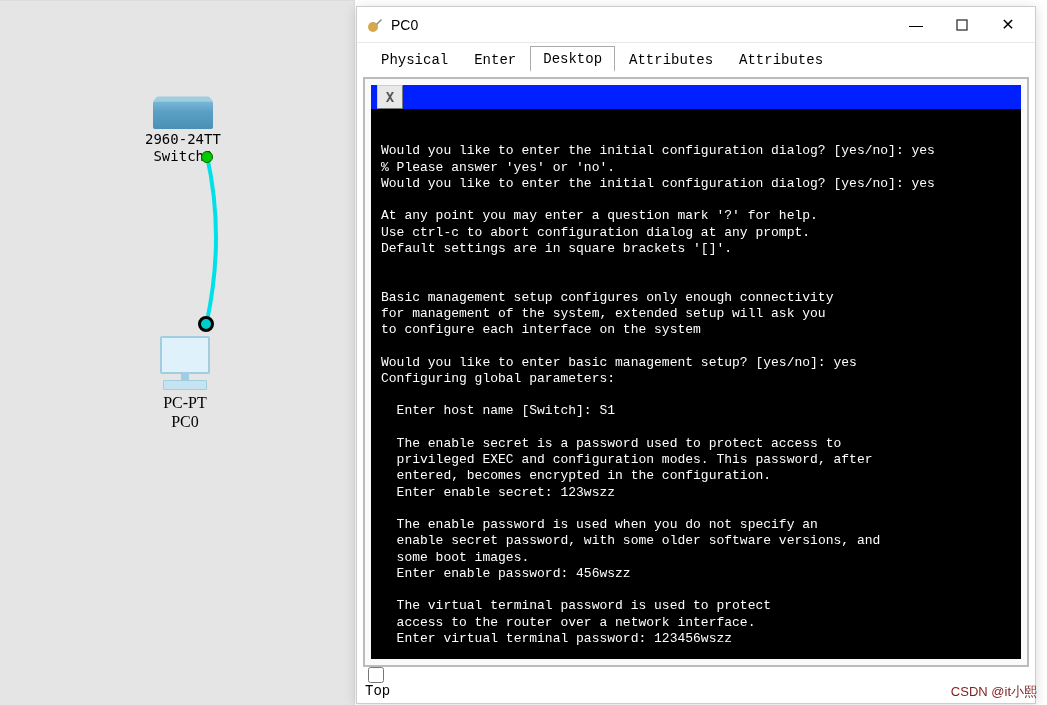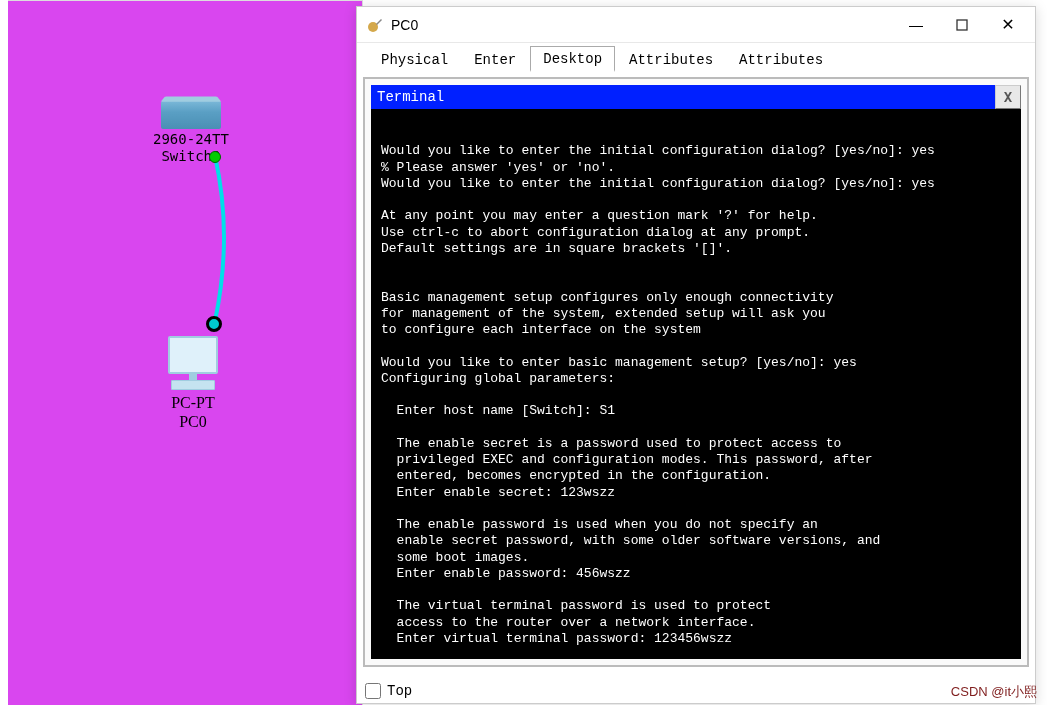--- a/index.html
+++ b/index.html
@@ -1,19 +1,19 @@
 <!DOCTYPE html>
 <html><head>
   <meta charset="utf-8">
   <style>
     * { margin: 0; padding: 0; box-sizing: border-box; }
     body { font-family: Arial, sans-serif; background: #fff; width: 1047px; height: 705px; position: relative; overflow: hidden; }
     
     
-    .topology { position: absolute; left: 8px; top: 0; width: 355px; height: 705px; background: #d946ef; border-right: 1px solid #ddd; border-top: 1px solid #ddd; }
+    .topology { position: absolute; left: 0; top: 0; width: 355px; height: 705px; background: #e5e5e5; border-right: 1px solid #ddd; border-top: 1px solid #ddd; }
     
     .switch-container { position: absolute; left: 145px; top: 100px; text-align: center; }
     .switch-icon { width: 60px; height: 28px; background: linear-gradient(to bottom, #7bb8d8 0%, #5a9fc4 40%, #4a8fb4 100%); border-radius: 2px; position: relative; margin: 0 auto 2px; }
     .switch-icon::before { content: ''; position: absolute; top: -5px; left: 2px; right: 2px; height: 6px; background: #a0cde0; transform: perspective(20px) rotateX(30deg); border-radius: 1px; }
     .switch-label { font-family: monospace; font-size: 14px; line-height: 1.2; }
     
     .pc-container { position: absolute; left: 155px; top: 335px; text-align: center; }
     .pc-icon { width: 60px; height: 55px; position: relative; margin: 0 auto 2px; }
     .pc-monitor { width: 50px; height: 38px; background: #dff1fa; border: 2px solid #a0cde0; border-radius: 2px; margin: 0 auto; }
     .pc-stand { width: 8px; height: 6px; background: #a0cde0; margin: 0 auto; }
@@ -46,21 +46,21 @@
     .term-header-text { flex: 1; }
     .term-close { width: 26px; height: 24px; background: #e8e8e8; color: #555; border: 1px outset #ccc; display: flex; align-items: center; justify-content: center; cursor: pointer; font-family: monospace; font-size: 14px; font-weight: bold; }
     
     .terminal { background: #000; color: #fff; font-family: "Courier New", monospace; font-size: 13px; line-height: 1.25; height: 550px; padding: 18px 10px 2px 10px; white-space: pre-wrap; overflow-y: auto; position: relative; }
     
     
     .terminal::-webkit-scrollbar { width: 18px; background:#eee;}
     .terminal::-webkit-scrollbar-thumb { background:#ccc; border:1px solid #aaa;}
     
     
-    .bottombar { position: absolute; bottom: 4px; left: 8px; display: flex; align-items: flex-start; font-family: "Courier New", monospace; font-size: 14px; }
+    .bottombar { position: absolute; bottom: 4px; left: 8px; display: flex; align-items: flex-end; font-family: "Courier New", monospace; font-size: 14px; flex-direction: column; }
     .bottombar input[type="checkbox"] { width: 16px; height: 16px; margin-right: 6px; }
     
     .watermark { position: absolute; right: 10px; bottom: 4px; color: #7f1d1d; font-size: 13px; }
   </style>
 </head>
 <body>
 
 <div class="topology">
   <div class="switch-container">
     <div class="switch-icon"></div>
@@ -110,21 +110,20 @@
   <div class="tabbar">
     <div class="tab">Physical</div>
     <div class="tab">Enter</div>
     <div class="tab active">Desktop</div>
     <div class="tab">Attributes</div>
     <div class="tab">Attributes</div>
   </div>
 
   <div class="content">
     <div class="term-header">
-      <span class="term-header-text">Terminal</span>
       <div class="term-close">X</div>
     </div>
     <div class="terminal">
 Would you like to enter the initial configuration dialog? [yes/no]: yes
 % Please answer 'yes' or 'no'.
 Would you like to enter the initial configuration dialog? [yes/no]: yes
 
 At any point you may enter a question mark '?' for help.
 Use ctrl-c to abort configuration dialog at any prompt.
 Default settings are in square brackets '[]'.

